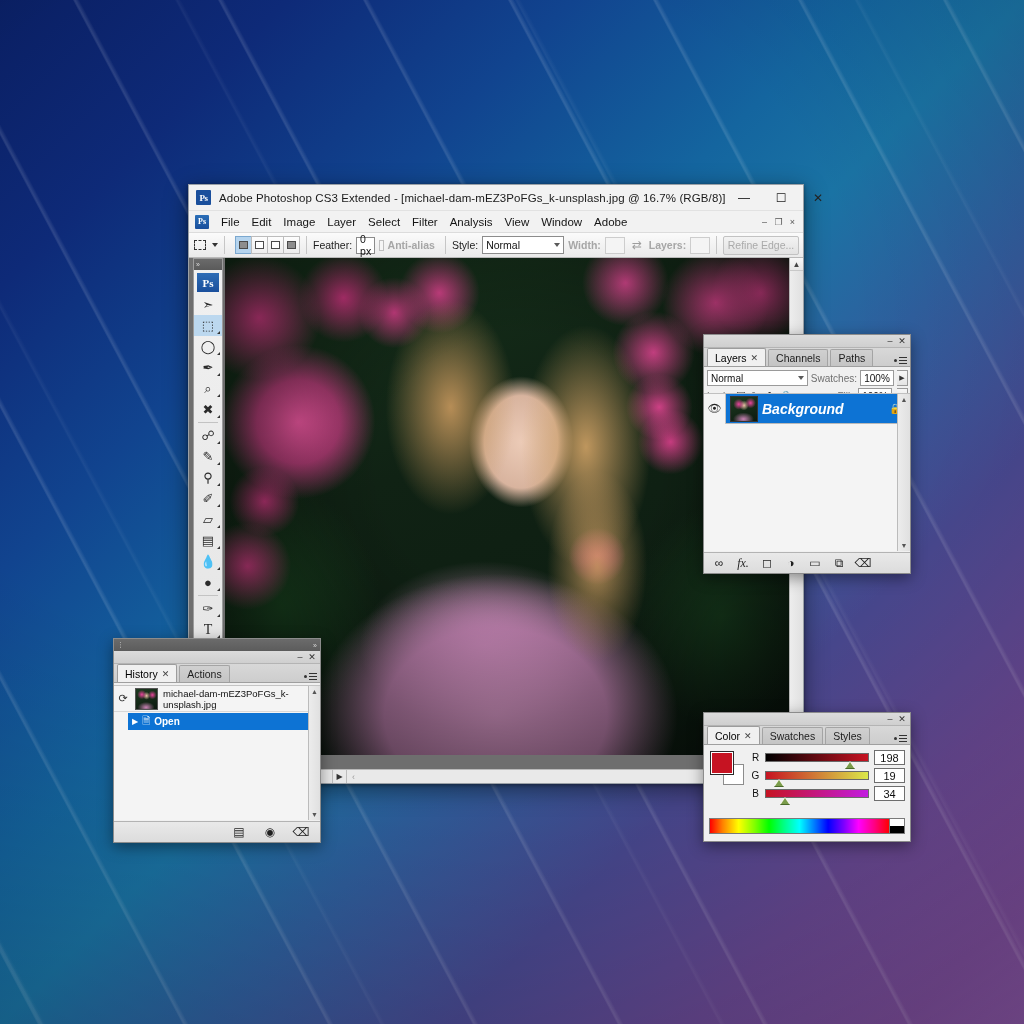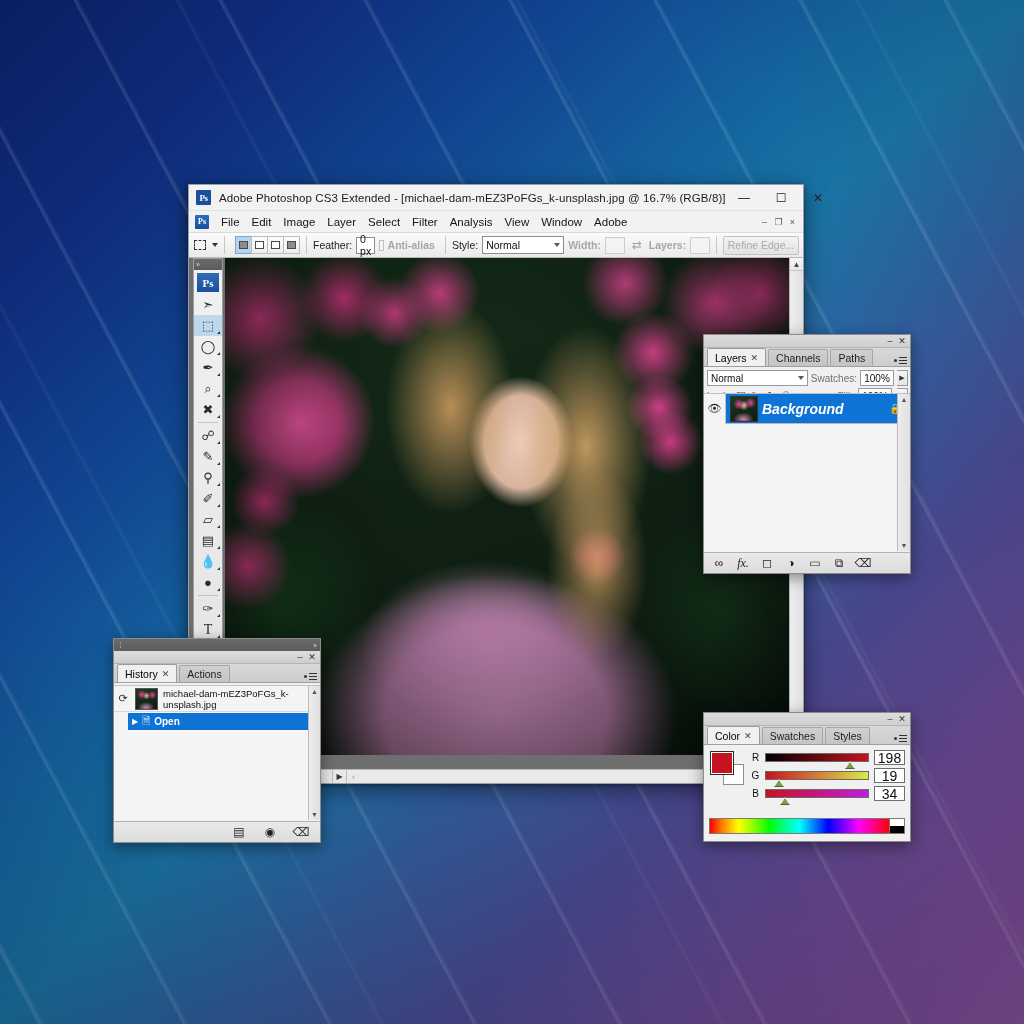--- a/index.html
+++ b/index.html
@@ -567,21 +567,21 @@
   .slider-thumb::after{
     content:"";position:absolute;left:-4px;top:1px;
     width:0;height:0;
     border-left:4px solid transparent;border-right:4px solid transparent;
     border-bottom:6px solid #7a9c4a;
     z-index:-1;
   }
   .ch-value {
     width:31px;height:15px;
     border:1px solid #6e6e6e; background:#fff;
-    font-size:14px;color:#0e0e0e;
+    font-size:11px;color:#0e0e0e;
     display:flex;align-items:center;justify-content:center;
   }
   #spectrum-wrap {
     position:absolute; left:5px; right:5px; bottom:7px; height:16px;
     display:flex;
   }
   #spectrum {
     flex:1; height:16px; border:1px solid #7a7a7a;
     background: linear-gradient(90deg,
       #ff0000 0%, #ff8000 7%, #ffff00 16%, #80ff00 25%,

